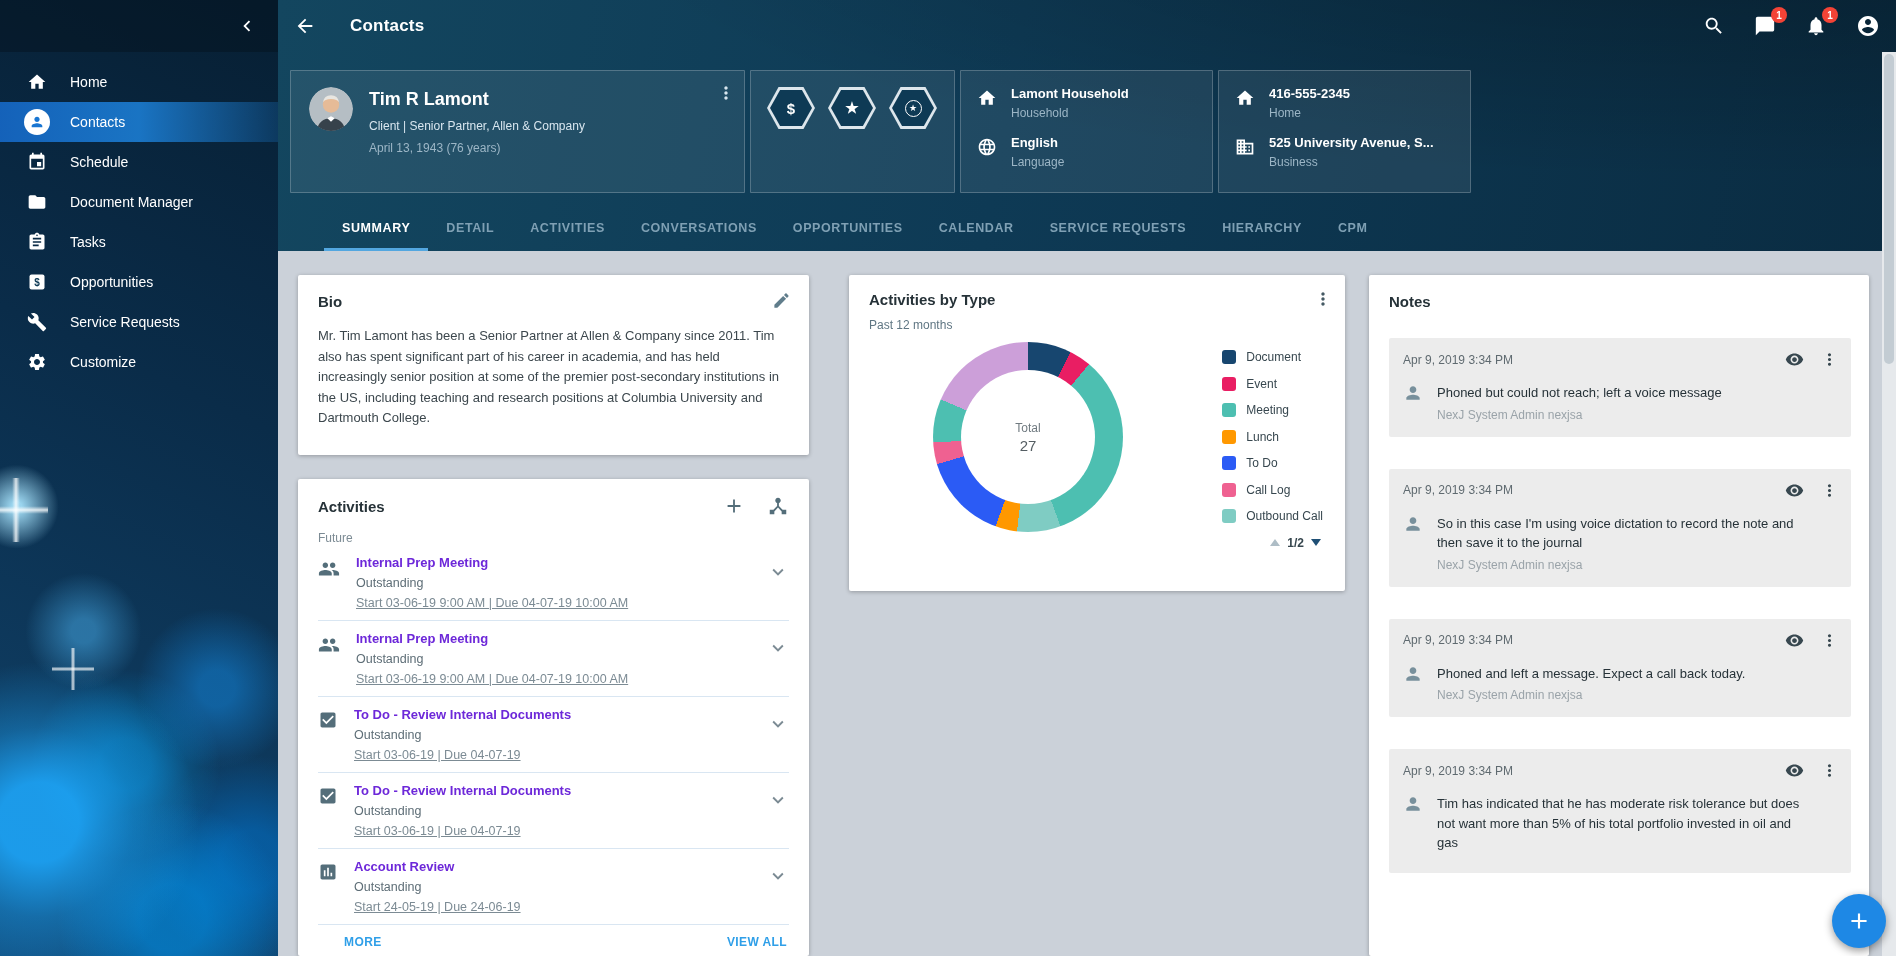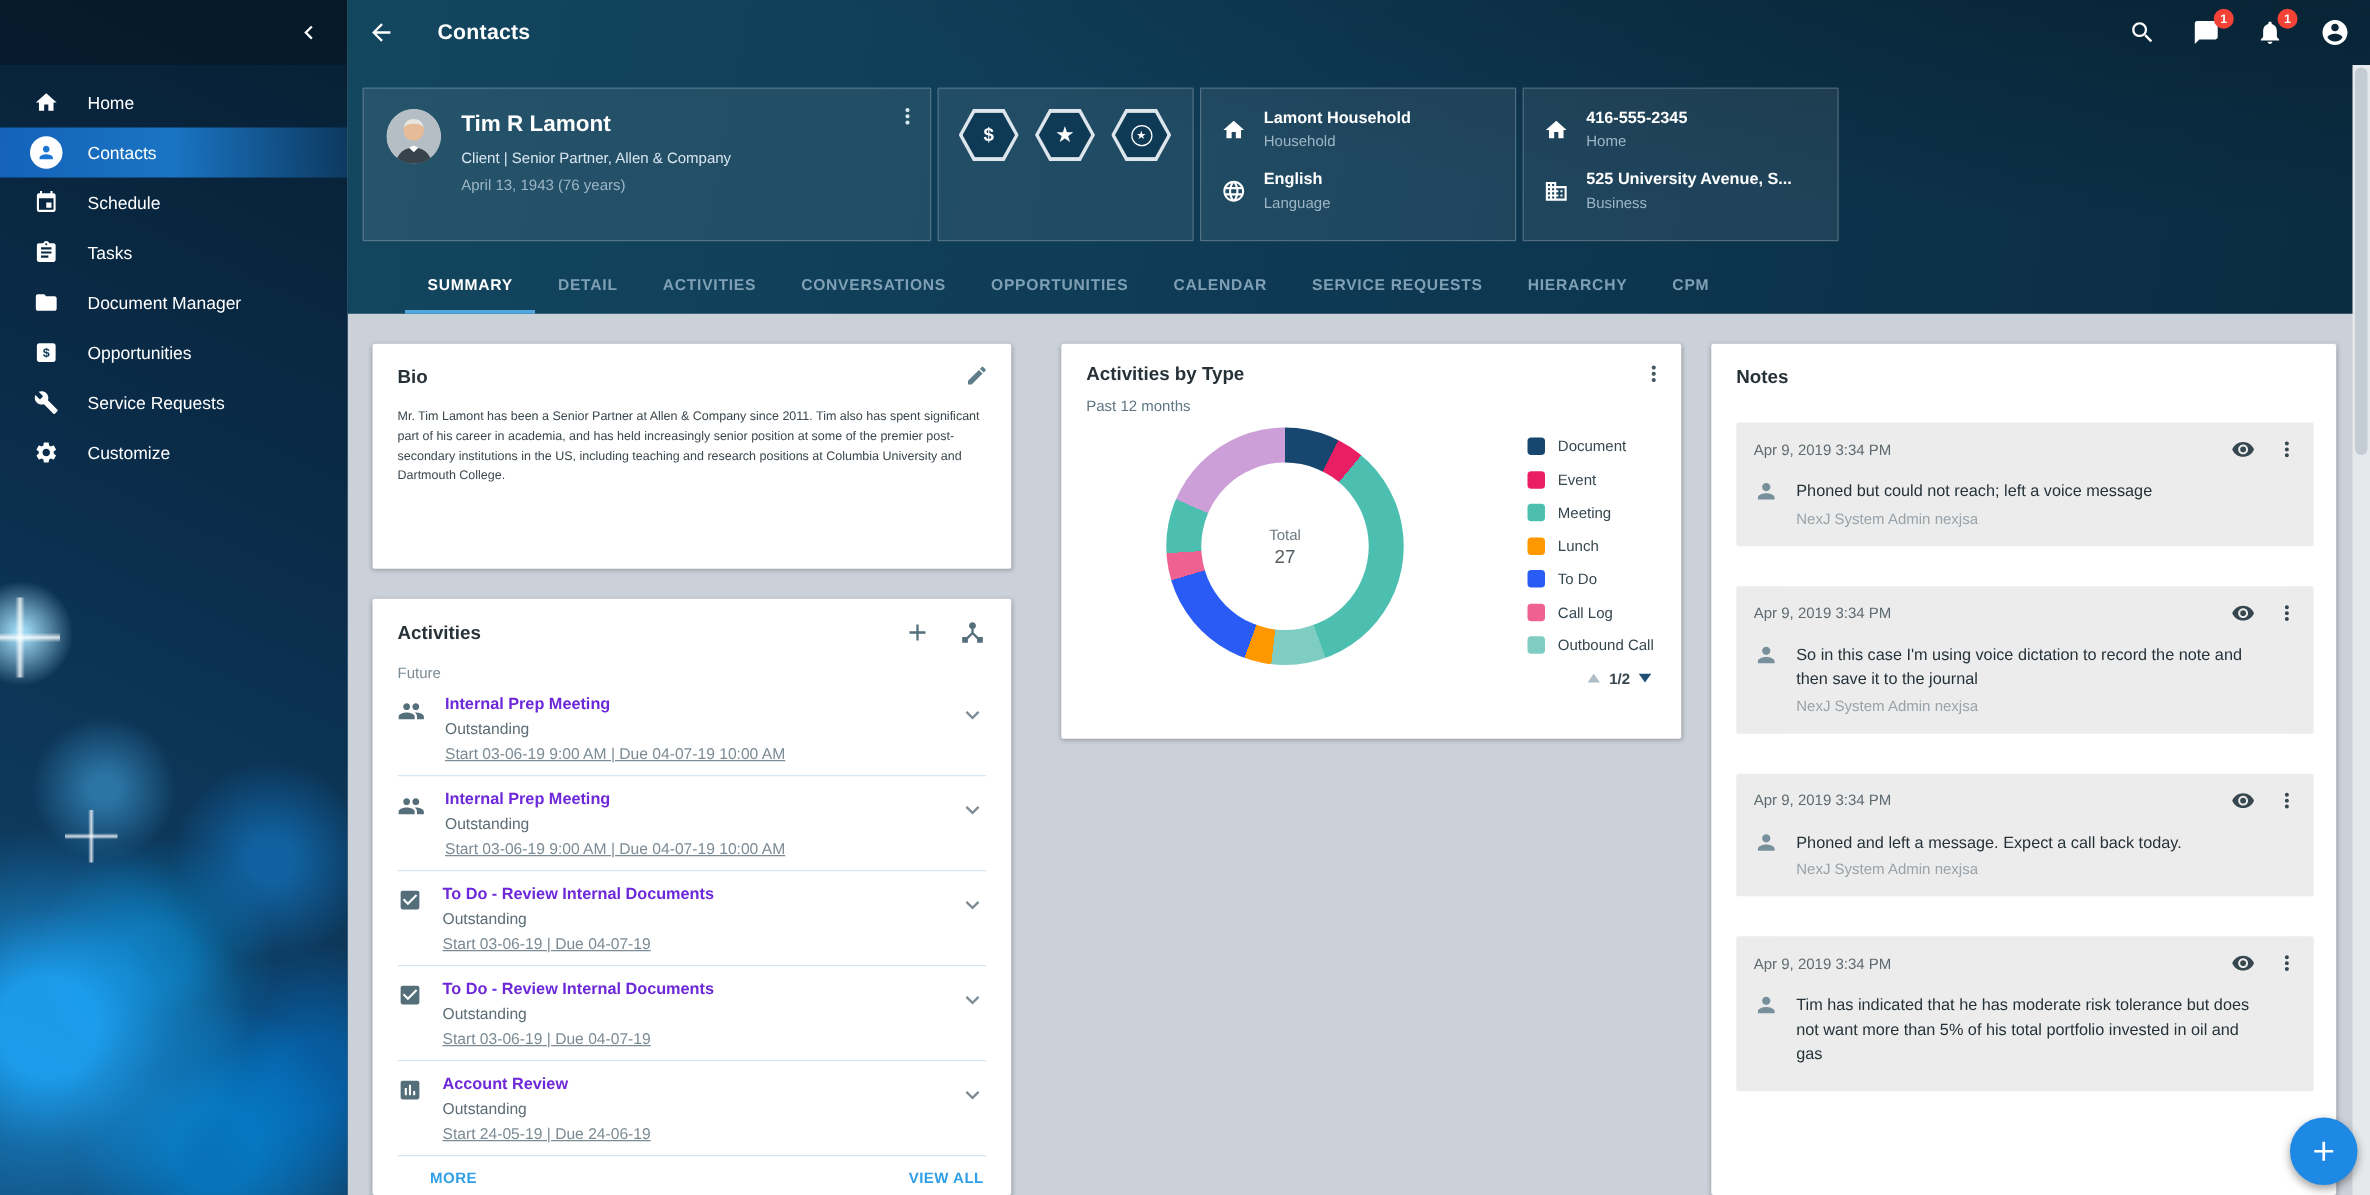--- a/index.html
+++ b/index.html
@@ -55,40 +55,40 @@
   .avatar { width:44px; height:44px; border-radius:50%; overflow:hidden; flex-shrink:0; }
   .pname { color:#fff; font-size:18px; font-weight:700; margin-top:2px; }
   .psub { color:#d8e6ef; font-size:12px; margin-top:9px; }
   .pbirth { color:#9cb6c6; font-size:12px; margin-top:8px; }
   .pcard-kebab { position:absolute; top:12px; right:8px; color:#d8e6ef; }
   .pcard-badges { width:205px; display:flex; padding:16px; gap:13px; align-items:flex-start; }
   .hex { width:48px; height:42px; clip-path:polygon(24% 0,76% 0,100% 50%,76% 100%,24% 100%,0 50%); background:#dde6ec; display:flex; align-items:center; justify-content:center; }
   .hex-in { width:42px; height:36px; clip-path:polygon(24% 0,76% 0,100% 50%,76% 100%,24% 100%,0 50%); background:#0e3a55; color:#fff; display:flex; align-items:center; justify-content:center; font-size:15px; font-weight:700; }
   .circle-star { width:17px; height:17px; border:1.5px solid #fff; border-radius:50%; display:flex; align-items:center; justify-content:center; font-size:9px; font-weight:400; }
   .pcard-info { width:253px; padding:15px 16px; display:flex; flex-direction:column; gap:15px; }
-  .info-row { display:flex; gap:14px; align-items:center; }
+  .info-row { display:flex; gap:14px; align-items:flex-start; }
   .info-ic { color:#fff; margin-top:2px; flex-shrink:0; }
   .info-value { color:#fff; font-size:13px; font-weight:700; }
   .info-label { color:#9cb6c6; font-size:12px; margin-top:5px; }
 
   .tabs { display:flex; padding-left:46px; }
   .tab { height:44px; display:flex; align-items:center; padding:0 18px; color:#7fa0b4; font-size:12.5px; font-weight:700; letter-spacing:.6px; border-bottom:3px solid transparent; }
   .tab.active { color:#fff; border-bottom-color:#53a7e0; }
 
   
   .content { flex:1; display:flex; gap:24px; padding:24px 0 0 20px; overflow:hidden; }
   .card { background:#fff; border-radius:2px; box-shadow:0 1px 4px rgba(0,0,0,.28); }
   .card-title { font-size:15px; font-weight:700; color:#263238; }
   .col1 { width:511px; flex-shrink:0; display:flex; flex-direction:column; gap:24px; }
   .col2 { width:512px; flex-shrink:0; }
   .col3 { width:500px; flex-shrink:0; display:flex; }
 
   .bio-card { padding:18px 20px; height:180px; position:relative; }
   .bio-edit { position:absolute; top:16px; right:18px; color:#607d8b; }
-  .bio-text { margin-top:16px; font-size:10px; color:#3c474d; line-height:1.58; }
+  .bio-text { margin-top:16px; font-size:13px; color:#3c474d; line-height:1.58; }
 
   .act-card { flex:1; padding:16px 20px 0; display:flex; flex-direction:column; overflow:hidden; }
   .act-head { display:flex; align-items:center; }
   .act-actions { margin-left:auto; display:flex; gap:22px; color:#546e7a; }
   .act-group { margin-top:14px; font-size:12px; color:#7c8b94; }
   .act-item { display:flex; gap:16px; padding:10px 0; border-bottom:1px solid #d9e6f2; width:100%; text-align:left; }
   .act-ic { color:#546e7a; margin-top:3px; flex-shrink:0; }
   .act-body { flex:1; }
   .act-title { font-size:13px; font-weight:700; color:#6d28d9; }
   .act-status { font-size:12.5px; color:#5d6d76; margin-top:6px; }
@@ -172,32 +172,32 @@
         <span class="nav-ic">
             <svg width="20" height="20" viewBox="0 0 24 24" fill="currentColor">
               <path d="M17 12h-5v5h5v-5zM16 1v2H8V1H6v2H5c-1.11 0-1.99.9-1.99 2L3 19c0 1.1.89 2 2 2h14c1.1 0 2-.9 2-2V5c0-1.1-.9-2-2-2h-1V1h-2zm3 18H5V8h14v11z"></path>
             </svg>
           </span>
         <span>Schedule</span>
       </button>
       <button class="nav-item">
         <span class="nav-ic">
             <svg width="20" height="20" viewBox="0 0 24 24" fill="currentColor">
+              <path d="M10 4H4c-1.1 0-1.99.9-1.99 2L2 18c0 1.1.9 2 2 2h16c1.1 0 2-.9 2-2V8c0-1.1-.9-2-2-2h-8l-2-2z"></path>
+            </svg>
+          </span>
+        <span>Document Manager</span>
+      </button>
+      <button class="nav-item">
+        <span class="nav-ic">
+            <svg width="20" height="20" viewBox="0 0 24 24" fill="currentColor">
               <path d="M19 3h-4.18C14.4 1.84 13.3 1 12 1c-1.3 0-2.4.84-2.82 2H5c-1.1 0-2 .9-2 2v14c0 1.1.9 2 2 2h14c1.1 0 2-.9 2-2V5c0-1.1-.9-2-2-2zm-7 0c.55 0 1 .45 1 1s-.45 1-1 1-1-.45-1-1 .45-1 1-1zm2 14H7v-2h7v2zm3-4H7v-2h10v2zm0-4H7V7h10v2z"></path>
             </svg>
           </span>
         <span>Tasks</span>
-      </button>
-      <button class="nav-item">
-        <span class="nav-ic">
-            <svg width="20" height="20" viewBox="0 0 24 24" fill="currentColor">
-              <path d="M10 4H4c-1.1 0-1.99.9-1.99 2L2 18c0 1.1.9 2 2 2h16c1.1 0 2-.9 2-2V8c0-1.1-.9-2-2-2h-8l-2-2z"></path>
-            </svg>
-          </span>
-        <span>Document Manager</span>
       </button>
       <button class="nav-item">
         <span class="nav-ic">
             <svg width="20" height="20" viewBox="0 0 24 24">
               <rect x="3" y="3" width="18" height="18" rx="2.5" fill="#fff"></rect>
               <text x="12" y="16.5" text-anchor="middle" font-size="12" font-weight="bold" fill="#0e3a55">$</text>
             </svg>
           </span>
         <span>Opportunities</span>
       </button>

